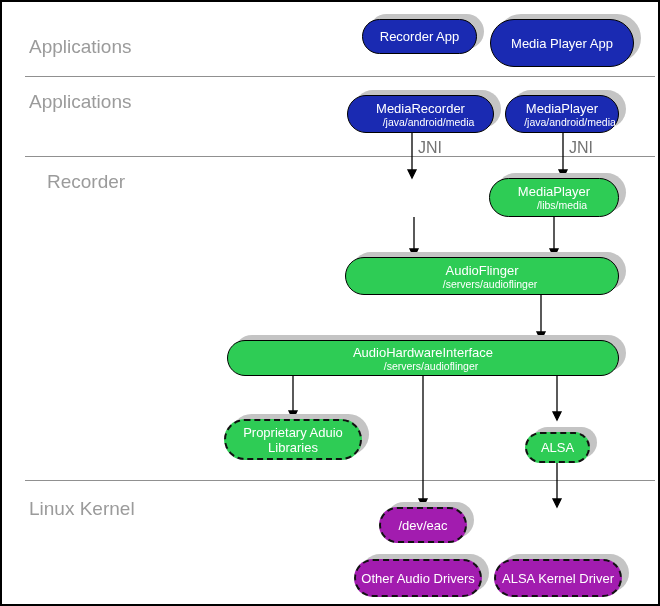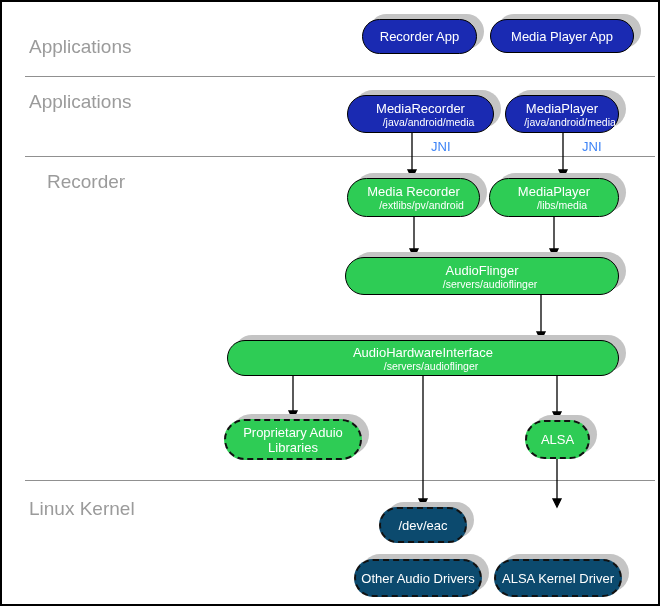--- a/index.html
+++ b/index.html
@@ -37,27 +37,27 @@
     text-align:center;
     color:#ffffff;
     border:1.6px solid #000;
     border-radius:999px;
     box-shadow:7px -5px 0 #c4c4c4;
     z-index:2;
   }
   .node.dashed{border:2px dashed #111;align-items:center;}
   .blue{background:#1a2ab2;}
   .green{background:#2ecc55;}
-  .red{background:#0c4a6e;}
+  .red{background:#a21caf;}
   .t{font-size:13px;line-height:15px;display:block;}
   .s{font-size:10.5px;line-height:12px;display:block;margin-left:16px;}
   .edge-label{
     position:absolute;
-    font-size:13px;color:#3b82f6;
-    z-index:3;white-space:nowrap;margin-left:13px;
+    font-size:16px;color:#737373;
+    z-index:3;white-space:nowrap;
   }
 </style>
 </head>
 <body>
 
 <div id="canvas">
 
   <div class="sec-label" style="left:27px;top:33px">Applications</div>
   <div class="sec-label" style="left:27px;top:88px">Applications</div>
   <div class="sec-label" style="left:45px;top:168px">Recorder</div>
@@ -89,53 +89,49 @@
         <polygon points="551,497 559,497 555,505"></polygon>
     </g>
   </svg>
 
   <div class="edge-label" style="left:416px;top:137px">JNI</div>
   <div class="edge-label" style="left:567px;top:137px">JNI</div>
 
   <div class="node blue" style="left:360px;top:17px;width:115px;height:35px">
     <span class="t">Recorder App</span>
   </div>
-  <div class="node blue" style="left:488px;top:17px;width:144px;height:34px">
+  <div class="node blue" style="left:488px;top:17px;width:144px;height:48px">
     <span class="t">Media Player App</span>
   </div>
 
   <div class="node blue" style="left:345px;top:93px;width:147px;height:38px">
     <span class="t">MediaRecorder</span>
     <span class="s">/java/android/media</span>
   </div>
   <div class="node blue" style="left:503px;top:93px;width:114px;height:38px">
     <span class="t">MediaPlayer</span>
     <span class="s">/java/android/media</span>
   </div>
 
-  <div class="node green" style="left:345px;top:176px;width:133px;height:39px">
-    <span class="t">Media Recorder</span>
-    <span class="s">/extlibs/pv/android</span>
-  </div>
   <div class="node green" style="left:487px;top:176px;width:130px;height:39px">
     <span class="t">MediaPlayer</span>
     <span class="s">/libs/media</span>
   </div>
   <div class="node green" style="left:343px;top:255px;width:274px;height:38px">
     <span class="t">AudioFlinger</span>
     <span class="s">/servers/audioflinger</span>
   </div>
   <div class="node green" style="left:225px;top:338px;width:392px;height:36px">
     <span class="t">AudioHardwareInterface</span>
     <span class="s">/servers/audioflinger</span>
   </div>
   <div class="node green dashed" style="left:222px;top:417px;width:138px;height:41px;padding:0 12px">
     <span class="t">Proprietary Aduio Libraries</span>
   </div>
-  <div class="node green dashed" style="left:523px;top:418px;width:65px;height:39px">
+  <div class="node green dashed" style="left:523px;top:430px;width:65px;height:31px">
     <span class="t">ALSA</span>
   </div>
 
   <div class="node red dashed" style="left:377px;top:505px;width:88px;height:36px">
     <span class="t">/dev/eac</span>
   </div>
   <div class="node red dashed" style="left:352px;top:557px;width:128px;height:38px">
     <span class="t">Other Audio Drivers</span>
   </div>
   <div class="node red dashed" style="left:492px;top:557px;width:128px;height:38px">

